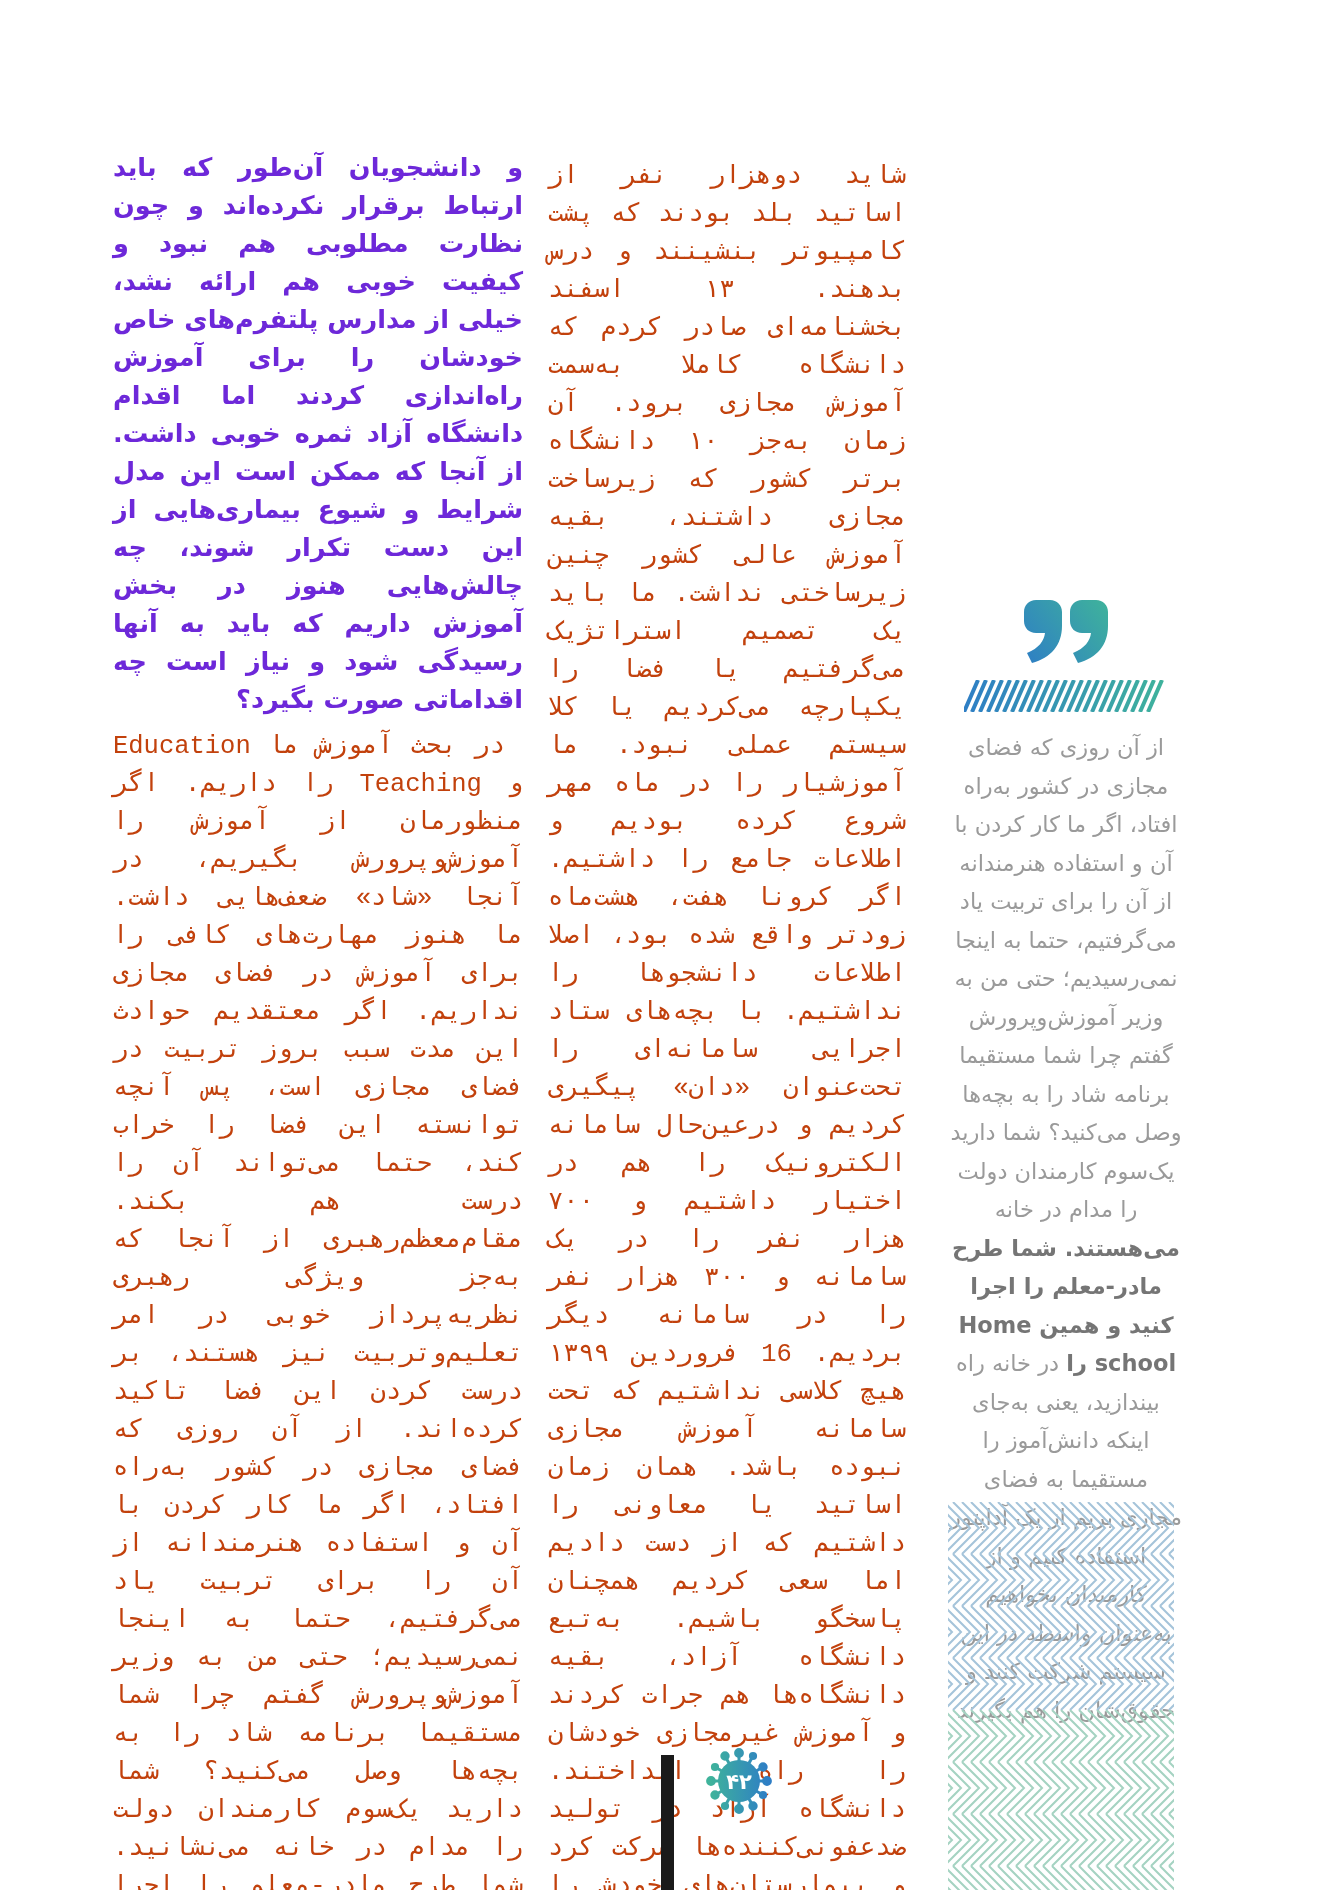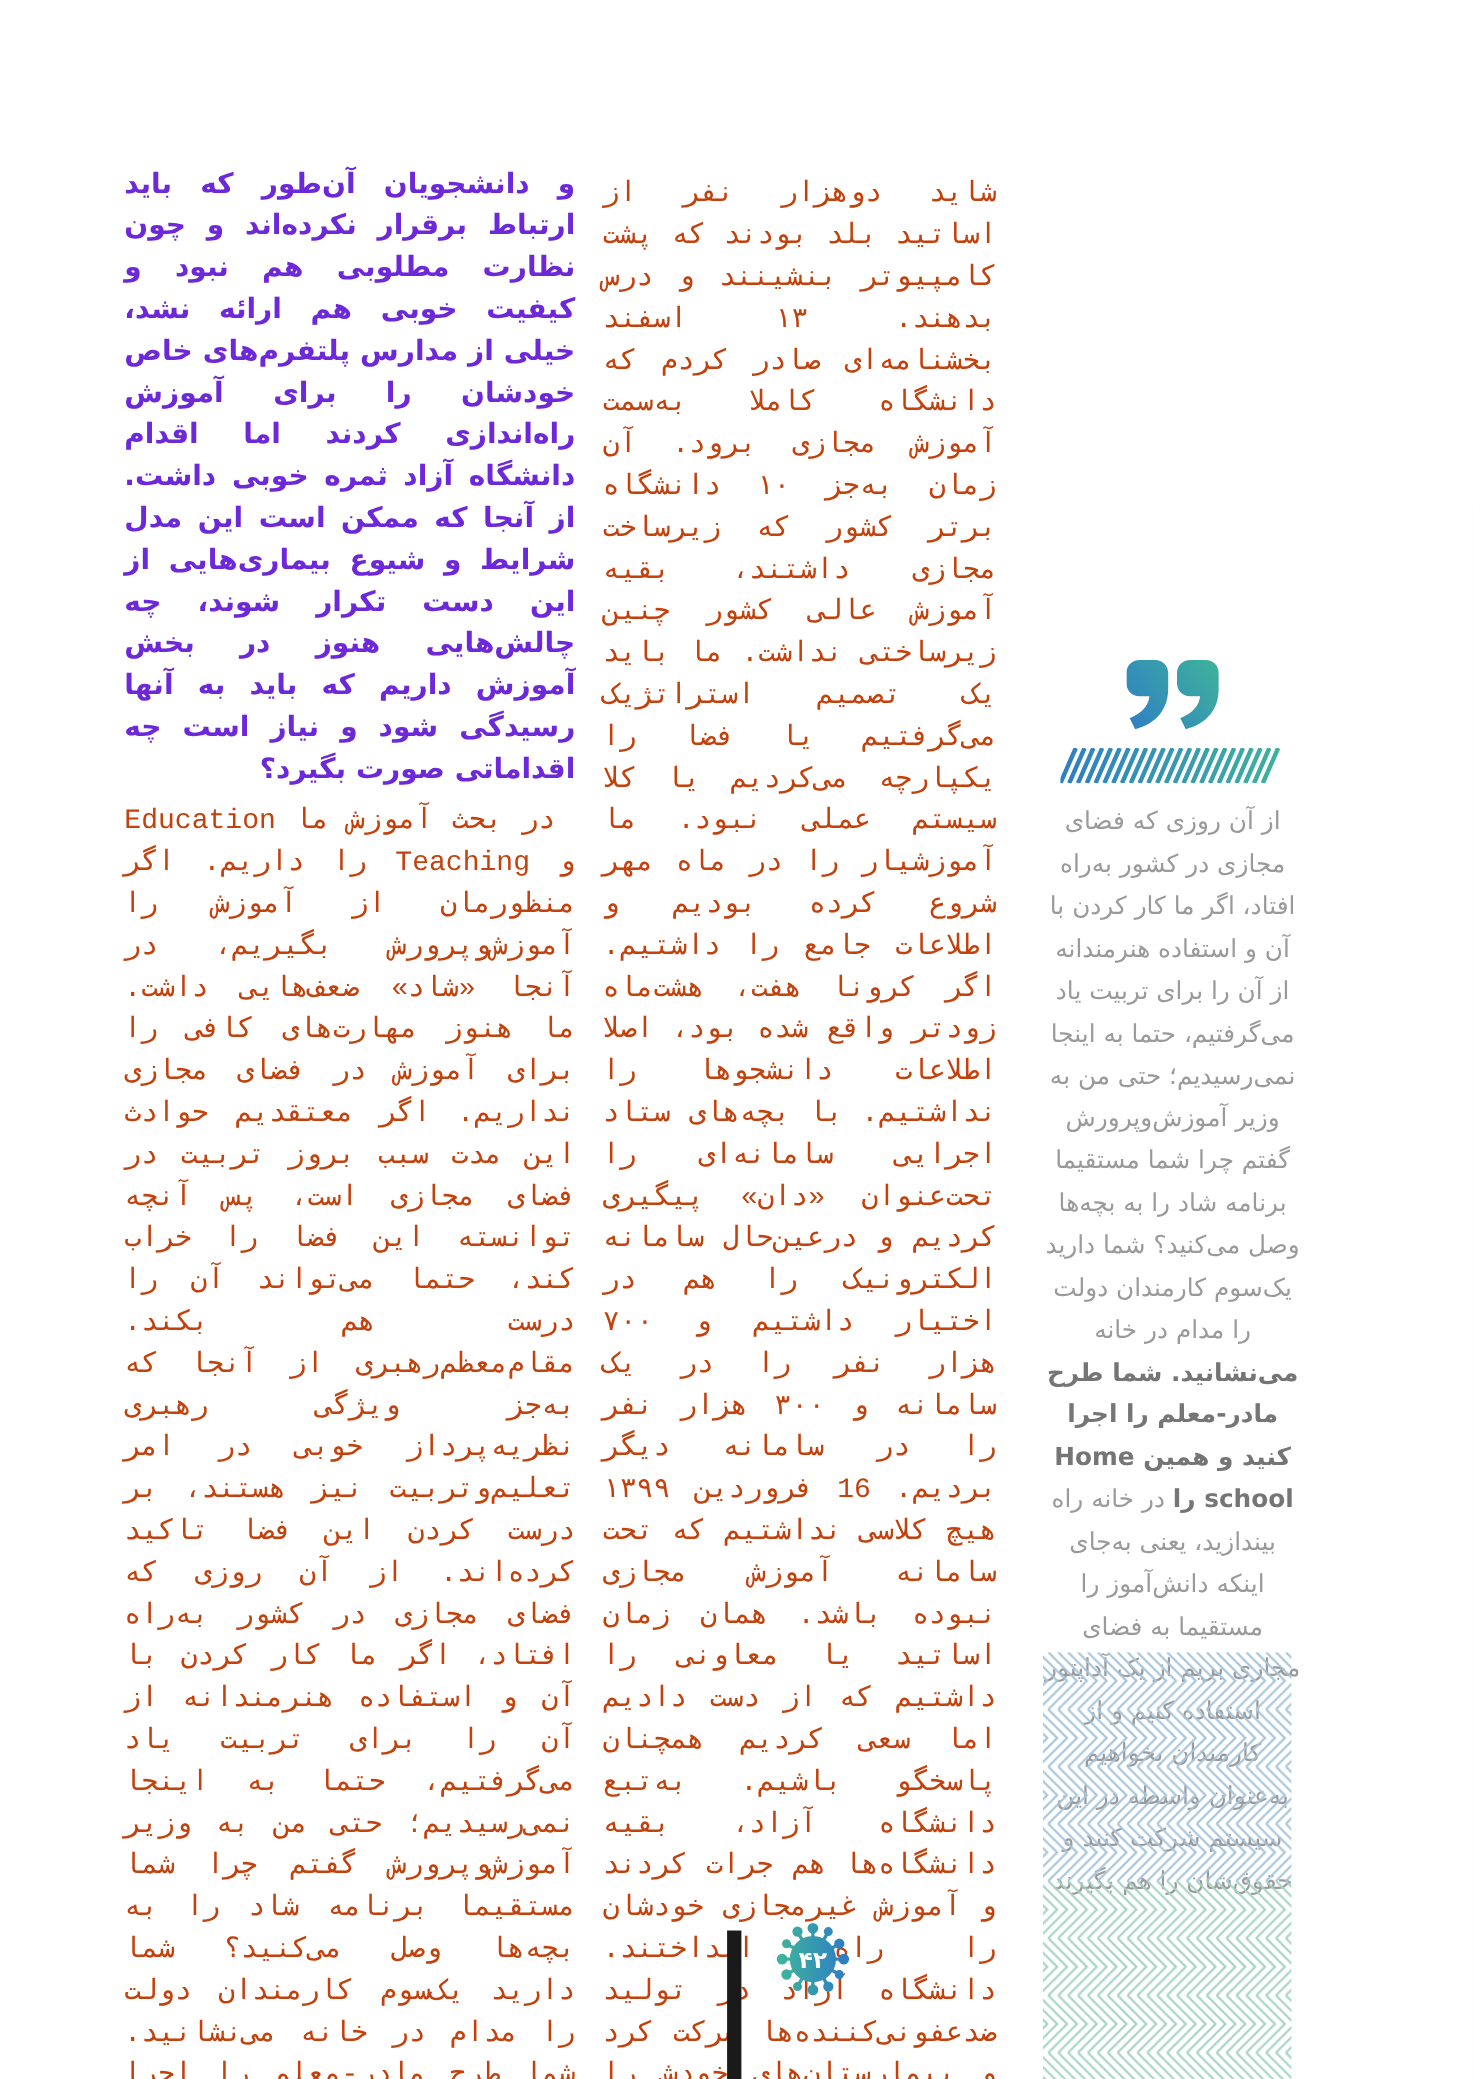--- a/index.html
+++ b/index.html
@@ -140,21 +140,21 @@
             <line x1="152" y1="32" x2="166" y2="0"></line>
           <line x1="160" y1="32" x2="174" y2="0"></line>
             <line x1="168" y1="32" x2="182" y2="0"></line>
           <line x1="176" y1="32" x2="190" y2="0"></line>
             <line x1="184" y1="32" x2="198" y2="0"></line>
         </g>
       </svg>
     </div>
     <p class="pullquote">
       <span>از آن روزی که فضای مجازی در کشور به‌راه افتاد، اگر ما کار کردن با آن و استفاده هنرمندانه از آن را برای تربیت یاد می‌گرفتیم، حتما به اینجا نمی‌رسیدیم؛ حتی من به وزیر آموزش‌وپرورش گفتم چرا شما مستقیما برنامه شاد را به بچه‌ها وصل می‌کنید؟ شما دارید یک‌سوم کارمندان دولت را مدام در خانه</span>
-      <span class="pq-bold">می‌نشانید. شما طرح مادر-معلم را اجرا کنید و همین Home school را</span>
+      <span class="pq-bold">می‌هستند. شما طرح مادر-معلم را اجرا کنید و همین Home school را</span>
       <span>در خانه راه بیندازید، یعنی به‌جای اینکه دانش‌آموز را مستقیما به فضای مجازی بریم از یک آداپتور استفاده کنیم و از کارمندان بخواهیم به‌عنوان واسطه در این سیستم شرکت کنند و حقوق‌شان را هم بگیرند</span>
     </p>
   </div>
 
   <div class="zigzag">
     <svg width="230" height="388" viewBox="0 0 230 388" aria-hidden="true">
       <defs>
         <pattern id="zzA" patternUnits="userSpaceOnUse" width="9" height="52">
           <g fill="none" stroke="#a5c4da" stroke-width="2">
             <path d="M-31,0 L-5,26 L-31,52"></path>

